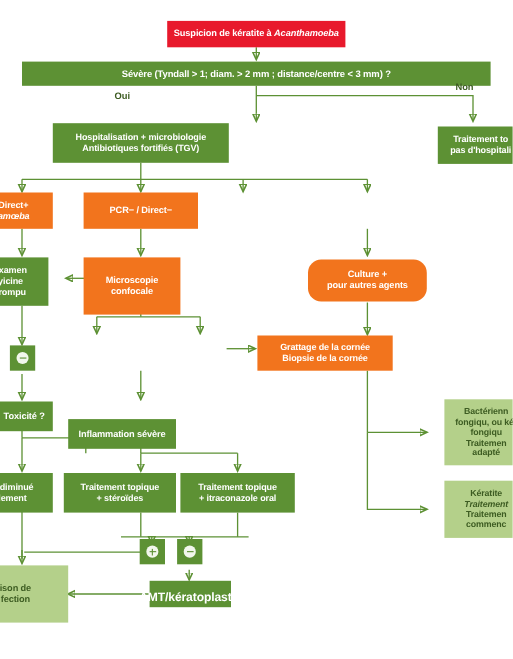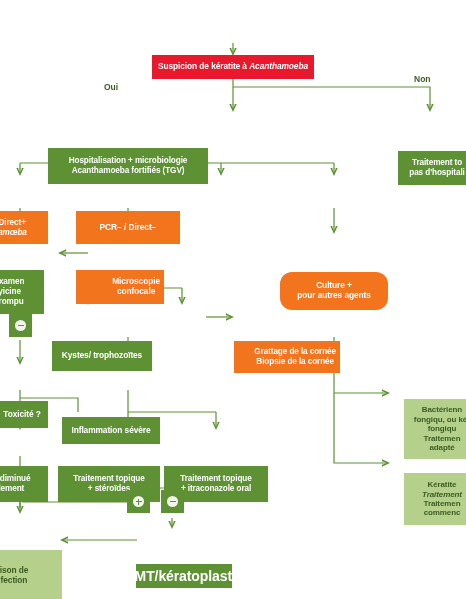--- a/index.html
+++ b/index.html
@@ -18,21 +18,20 @@
     display:flex;
     align-items:center;
     justify-content:center;
     text-align:center;
     color:#ffffff;
     font-weight:bold;
     line-height:1.18;
     letter-spacing:-0.1px;
     padding:2px 4px;
     z-index:5;
-    margin-top:36px;
   }
   .red{background:#e8192c;}
   .green{background:#5d9134;}
   .darkgreen{background:#5d9134;}
   .orange{background:#f2741d;}
   .lightgreen{background:#b4d08a;color:#3d5c22;}
 
   .icon-box{
     position:absolute;
     background:#5d9134;
@@ -145,28 +144,31 @@
 
     <polyline points="137,540 62,540" marker-end="url(#ah)"></polyline>
   </svg>
 
   <div class="node red" style="left:152px;top:19px;width:162px;height:24px;font-size:8.4px;">
     <span>
       <span>Suspicion de kératite à </span><span class="em">Acanthamoeba</span>
     </span>
   </div>
 
+  <div class="node darkgreen" style="left:20px;top:56px;width:426px;height:22px;font-size:8.6px;">
+    <span>Sévère (Tyndall &gt; 1; diam. &gt; 2 mm ; distance/centre &lt; 3 mm) ?</span>
+  </div>
 
   <div class="label" style="left:104px;top:82px;">Oui</div>
   <div class="label" style="left:414px;top:74px;">Non</div>
 
   <div class="node green" style="left:48px;top:112px;width:160px;height:36px;font-size:8.2px;text-align:center;">
     <span>
       <span>Hospitalisation + microbiologie</span><br>
-      <span>Acanthamoeba fortifiés (TGV)</span>
+      <span>Antibiotiques fortifiés (TGV)</span>
     </span>
   </div>
 
   <div class="node green" style="left:398px;top:115px;width:78px;height:34px;font-size:8.2px;">
     <span>
       <span>Traitement to</span><br>
       <span>pas d'hospitali</span>
     </span>
   </div>
 
@@ -183,44 +185,41 @@
 
 
   <div class="node green" style="left:-32px;top:234px;width:76px;height:44px;font-size:8.2px;">
     <span>
       <span>+ examen</span><br>
       <span>myicine</span><br>
       <span>terrompu</span>
     </span>
   </div>
 
-  <div class="node orange" style="left:76px;top:234px;width:88px;height:34px;font-size:8.4px;justify-content:flex-end;">
+  <div class="node orange" style="left:76px;top:234px;width:88px;height:52px;font-size:8.4px;">
     <span>
       <span>Microscopie</span><br>
       <span>confocale</span>
     </span>
   </div>
 
   <div class="node orange" style="left:280px;top:236px;width:108px;height:38px;font-size:8.4px;border-radius:12px;">
     <span>
       <span>Culture +</span><br>
       <span>pour autres agents</span>
     </span>
   </div>
 
   <div class="icon-box" style="left:9px;top:314px;width:23px;height:23px;">
     <span class="icon-circle"></span>
   </div>
 
-  <div class="node green" style="left:52px;top:305px;width:100px;height:30px;font-size:8.4px;">
-    <span>Kystes/ trophozoïtes</span>
-  </div>
-
-
-  <div class="node orange" style="left:234px;top:305px;width:106px;height:32px;font-size:8.2px;justify-content:flex-end;">
+
+
+  <div class="node orange" style="left:234px;top:305px;width:123px;height:32px;font-size:8.2px;">
     <span>
       <span>Grattage de la cornée</span><br>
       <span>Biopsie de la cornée</span>
     </span>
   </div>
 
   <div class="node green" style="left:-4px;top:365px;width:52px;height:27px;font-size:8.4px;">
     <span>Toxicité ?</span>
   </div>
 
@@ -269,21 +268,21 @@
   </div>
 
   <div class="icon-box" style="left:127px;top:490px;width:23px;height:23px;">
     <span class="icon-circle plus"></span>
   </div>
 
   <div class="icon-box" style="left:161px;top:490px;width:23px;height:23px;">
     <span class="icon-circle"></span>
   </div>
 
-  <div class="node green" style="left:136px;top:528px;width:96px;height:24px;font-size:14px;">
+  <div class="node green" style="left:136px;top:528px;width:74px;height:24px;font-size:11px;align-items:flex-end;">
     <span>AMT/kératoplastie</span>
   </div>
 
   <div class="node lightgreen" style="left:-34px;top:514px;width:96px;height:52px;font-size:8.4px;">
     <span>
       <span>ison de</span><br>
       <span>fection</span>
     </span>
   </div>
 

